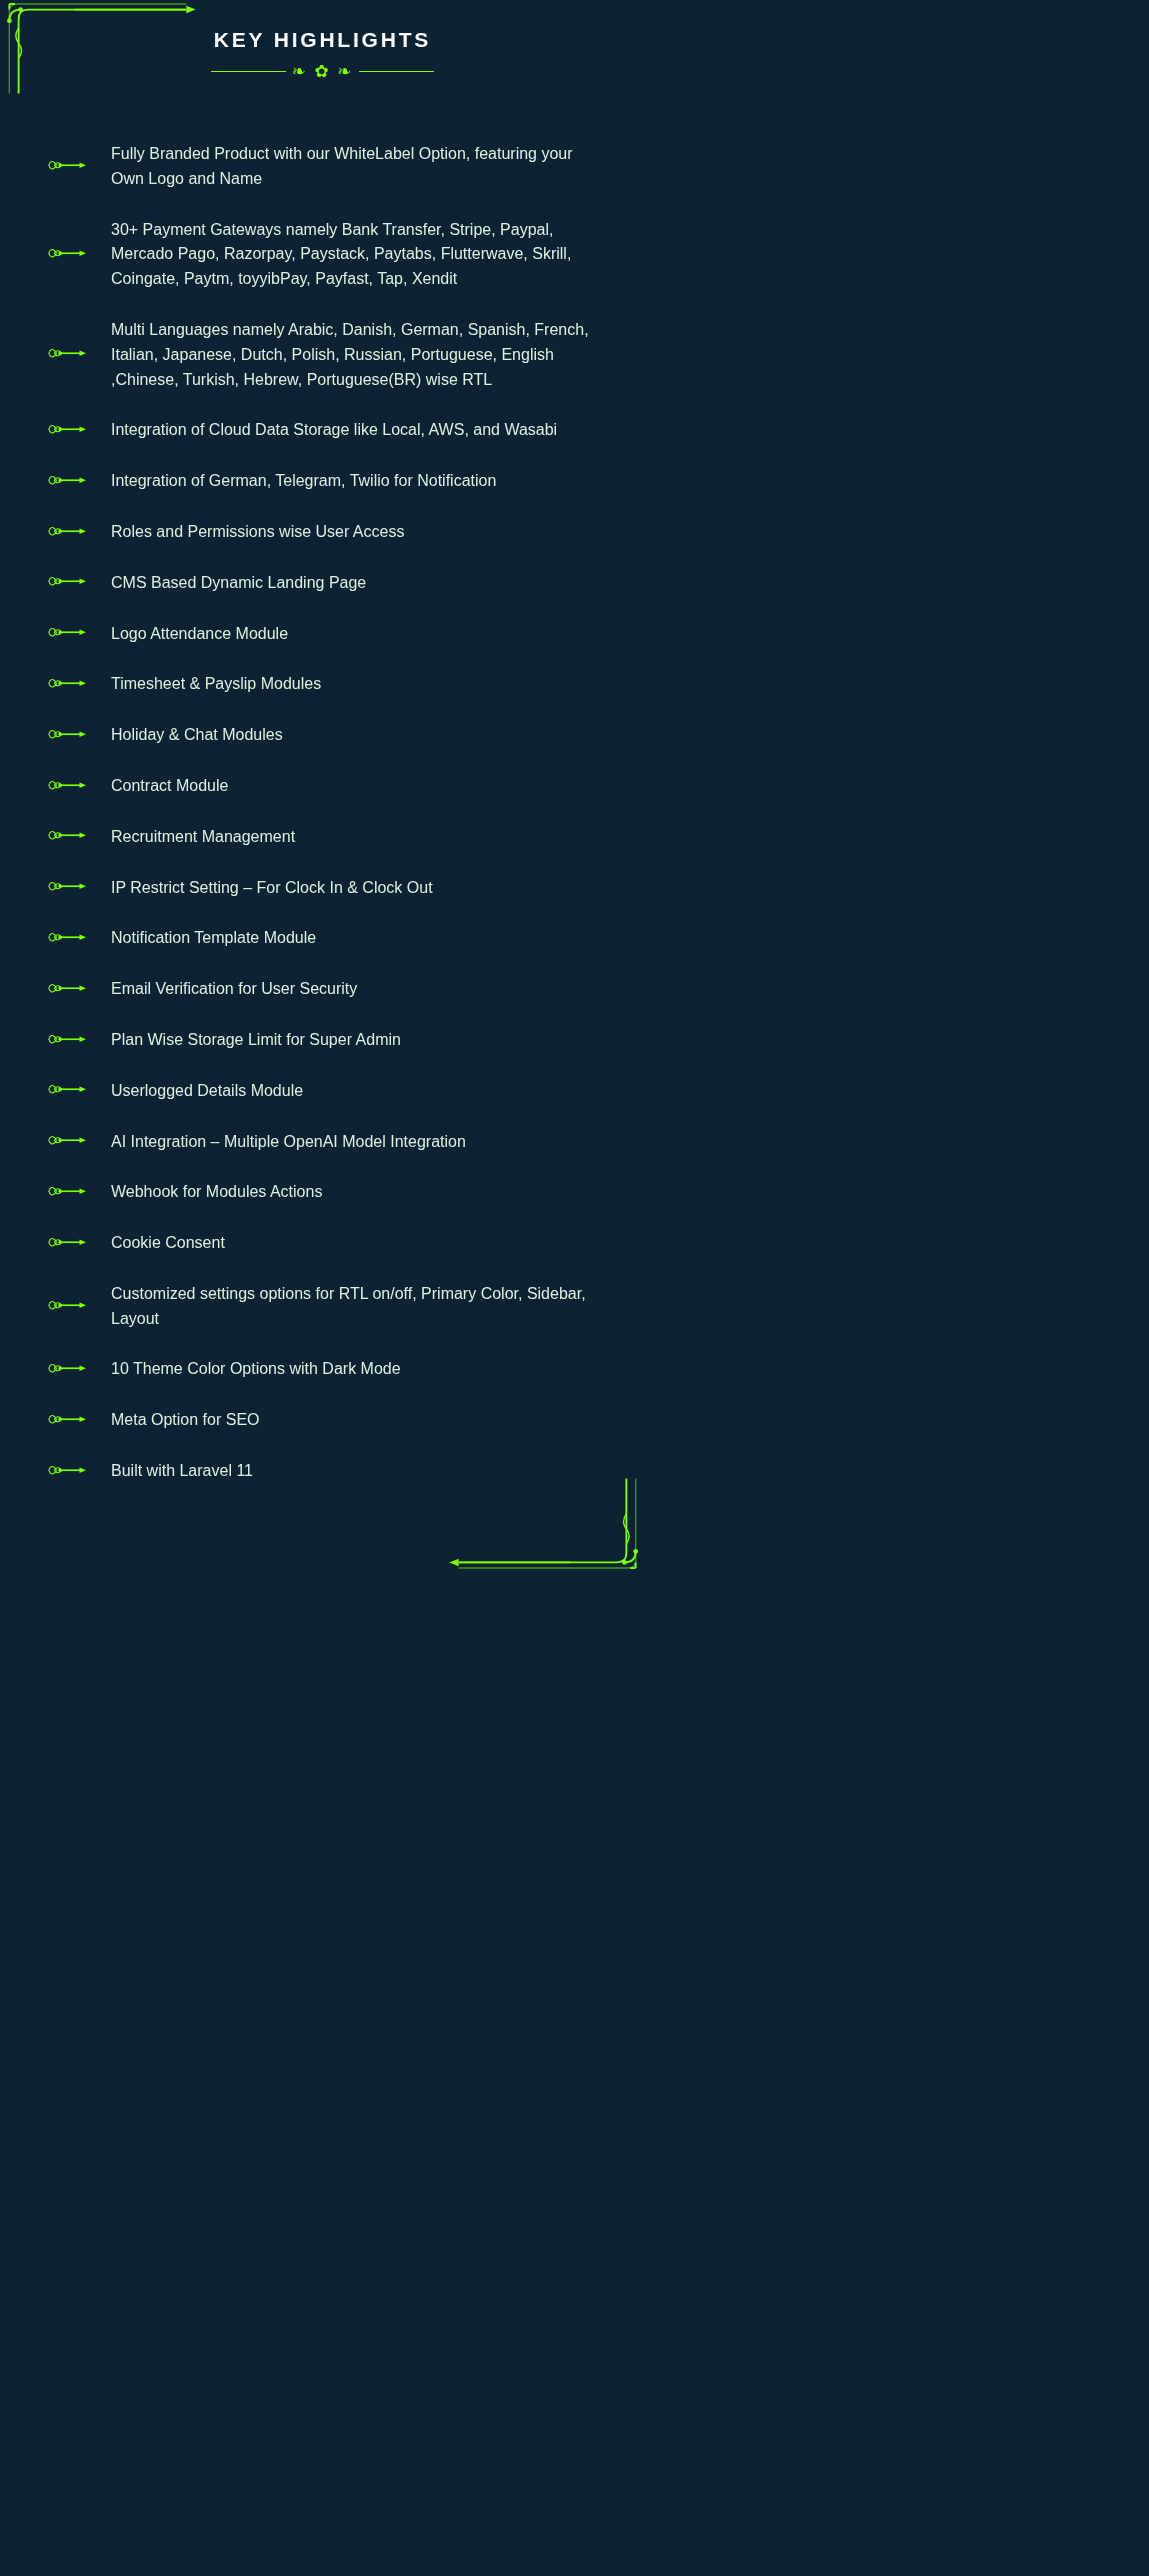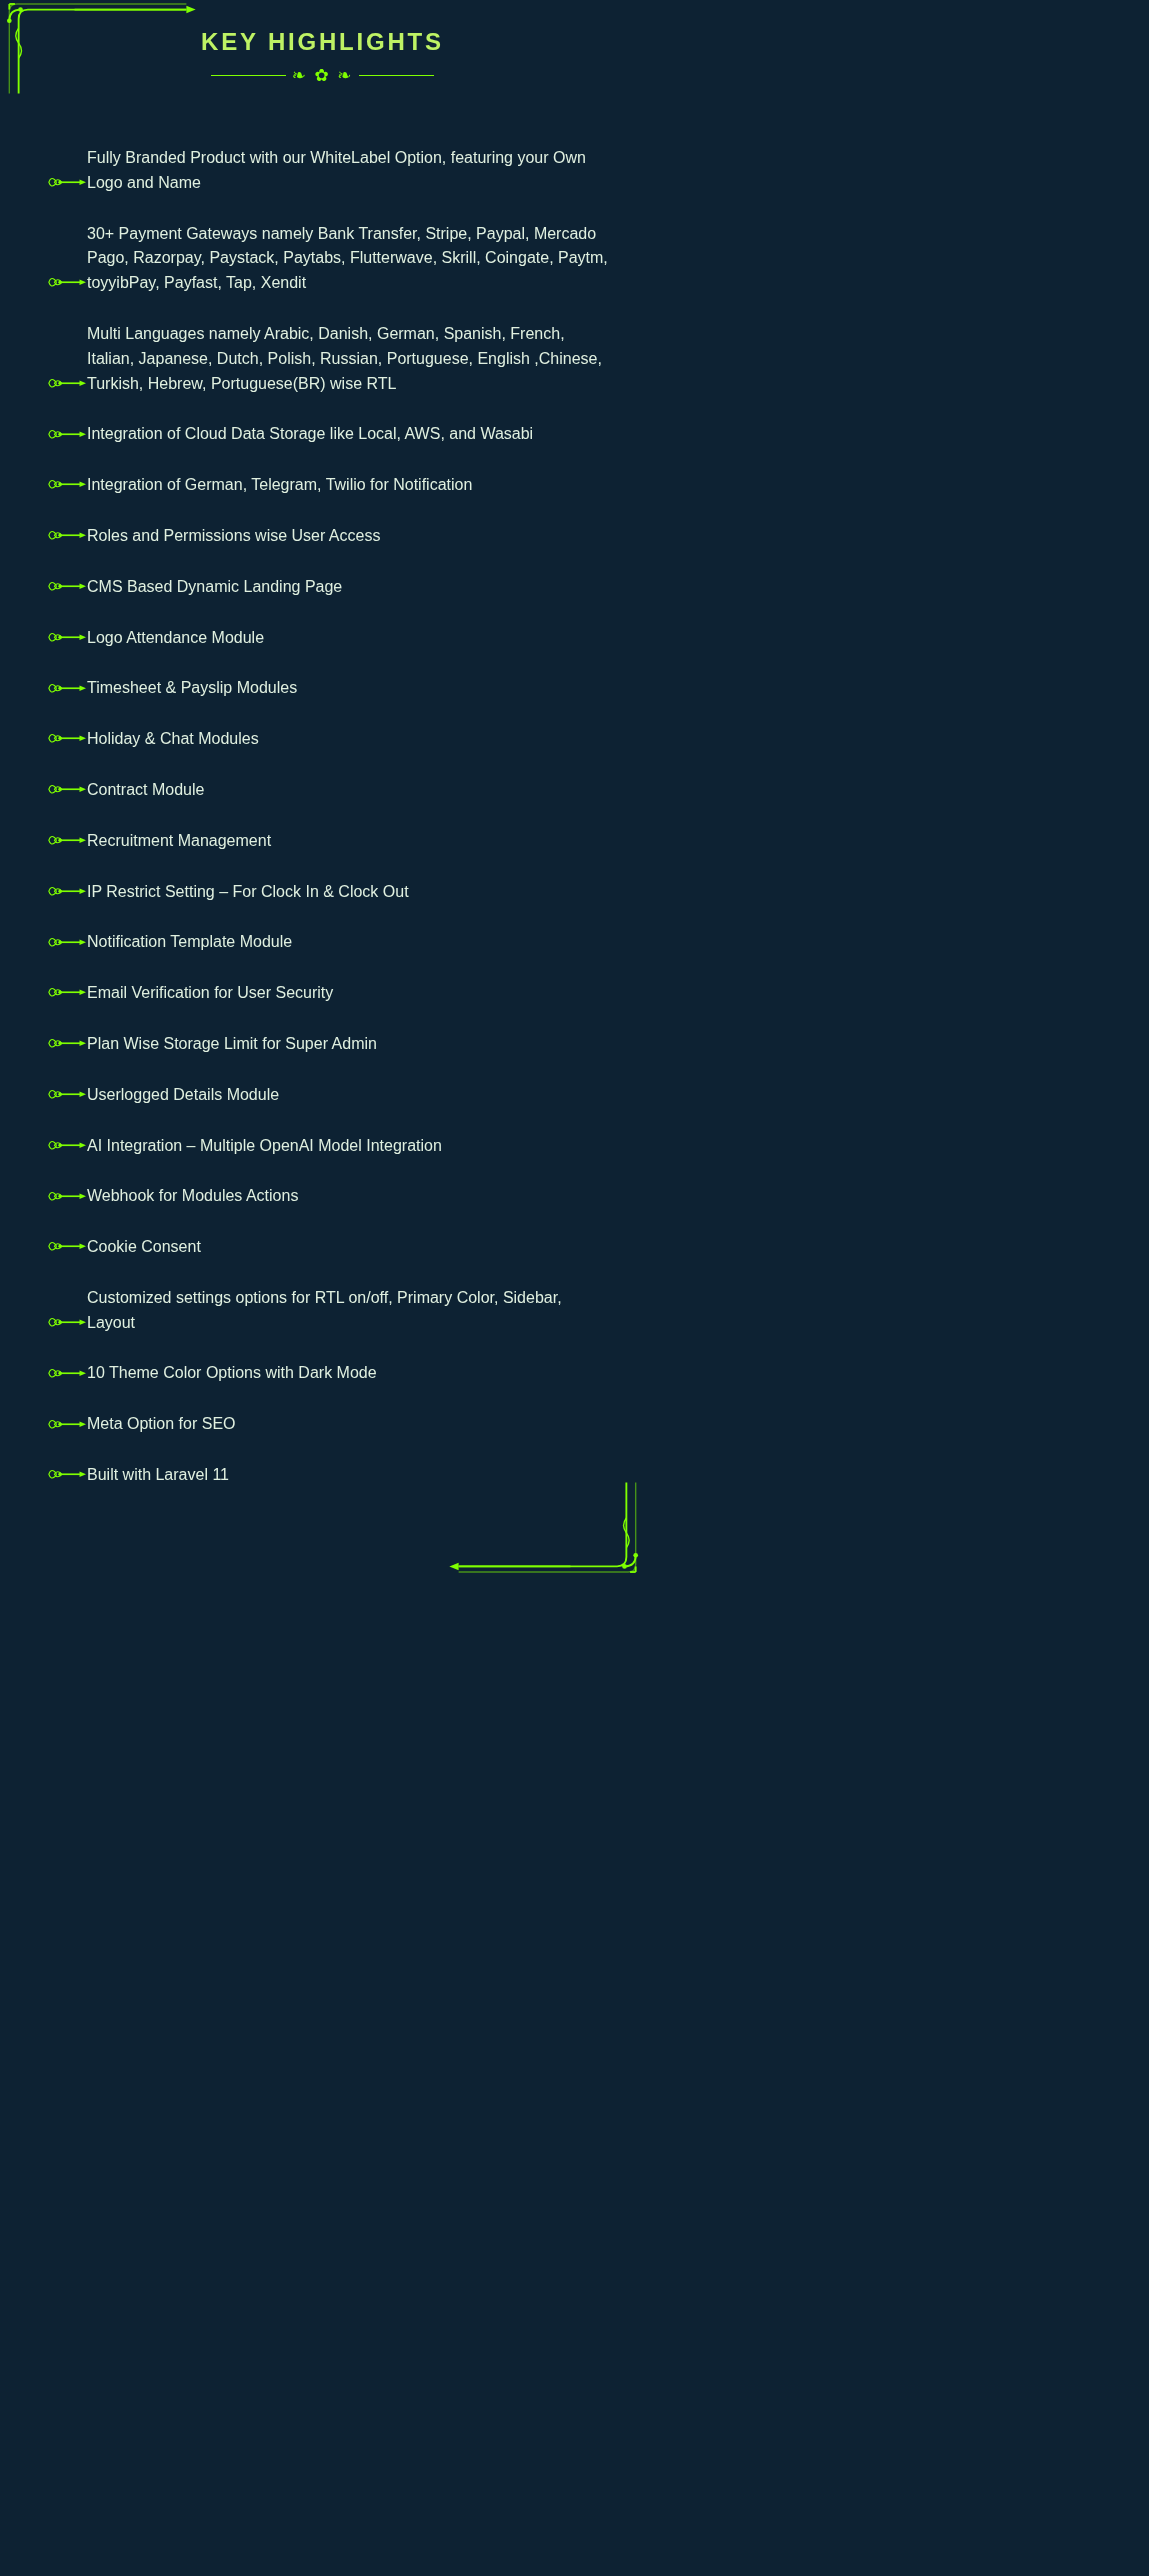--- a/index.html
+++ b/index.html
@@ -24,22 +24,22 @@
       position: relative;
     }
 
     .header-section {
       text-align: center;
       padding: 28px 18.7px 18.7px 18.7px;
       position: relative;
     }
 
     .header-title {
-      color: #bef264;
-      font-size: 24px;
+      color: #ffffff;
+      font-size: 21px;
       font-weight: 800;
       letter-spacing: 2.8px;
       text-transform: uppercase;
       font-family: 'Segoe UI', Arial, sans-serif;
     }
 
     .header-divider {
       margin: 9.3px auto;
       display: flex;
       align-items: center;
@@ -60,22 +60,22 @@
       letter-spacing: 1.9px;
     }
 
     .content-list {
       padding: 18.7px 37px 18.7px 47px;
       list-style: none;
     }
 
     .content-list li {
       display: flex;
-      align-items: flex-end;
-      gap: 1px;
+      align-items: center;
+      gap: 25px;
       padding: 13px 0;
       border-bottom: none;
     }
 
     .item-text {
       color: #e0f0e0;
       font-size: 16px;
       line-height: 1.55;
       font-weight: 400;
     }

